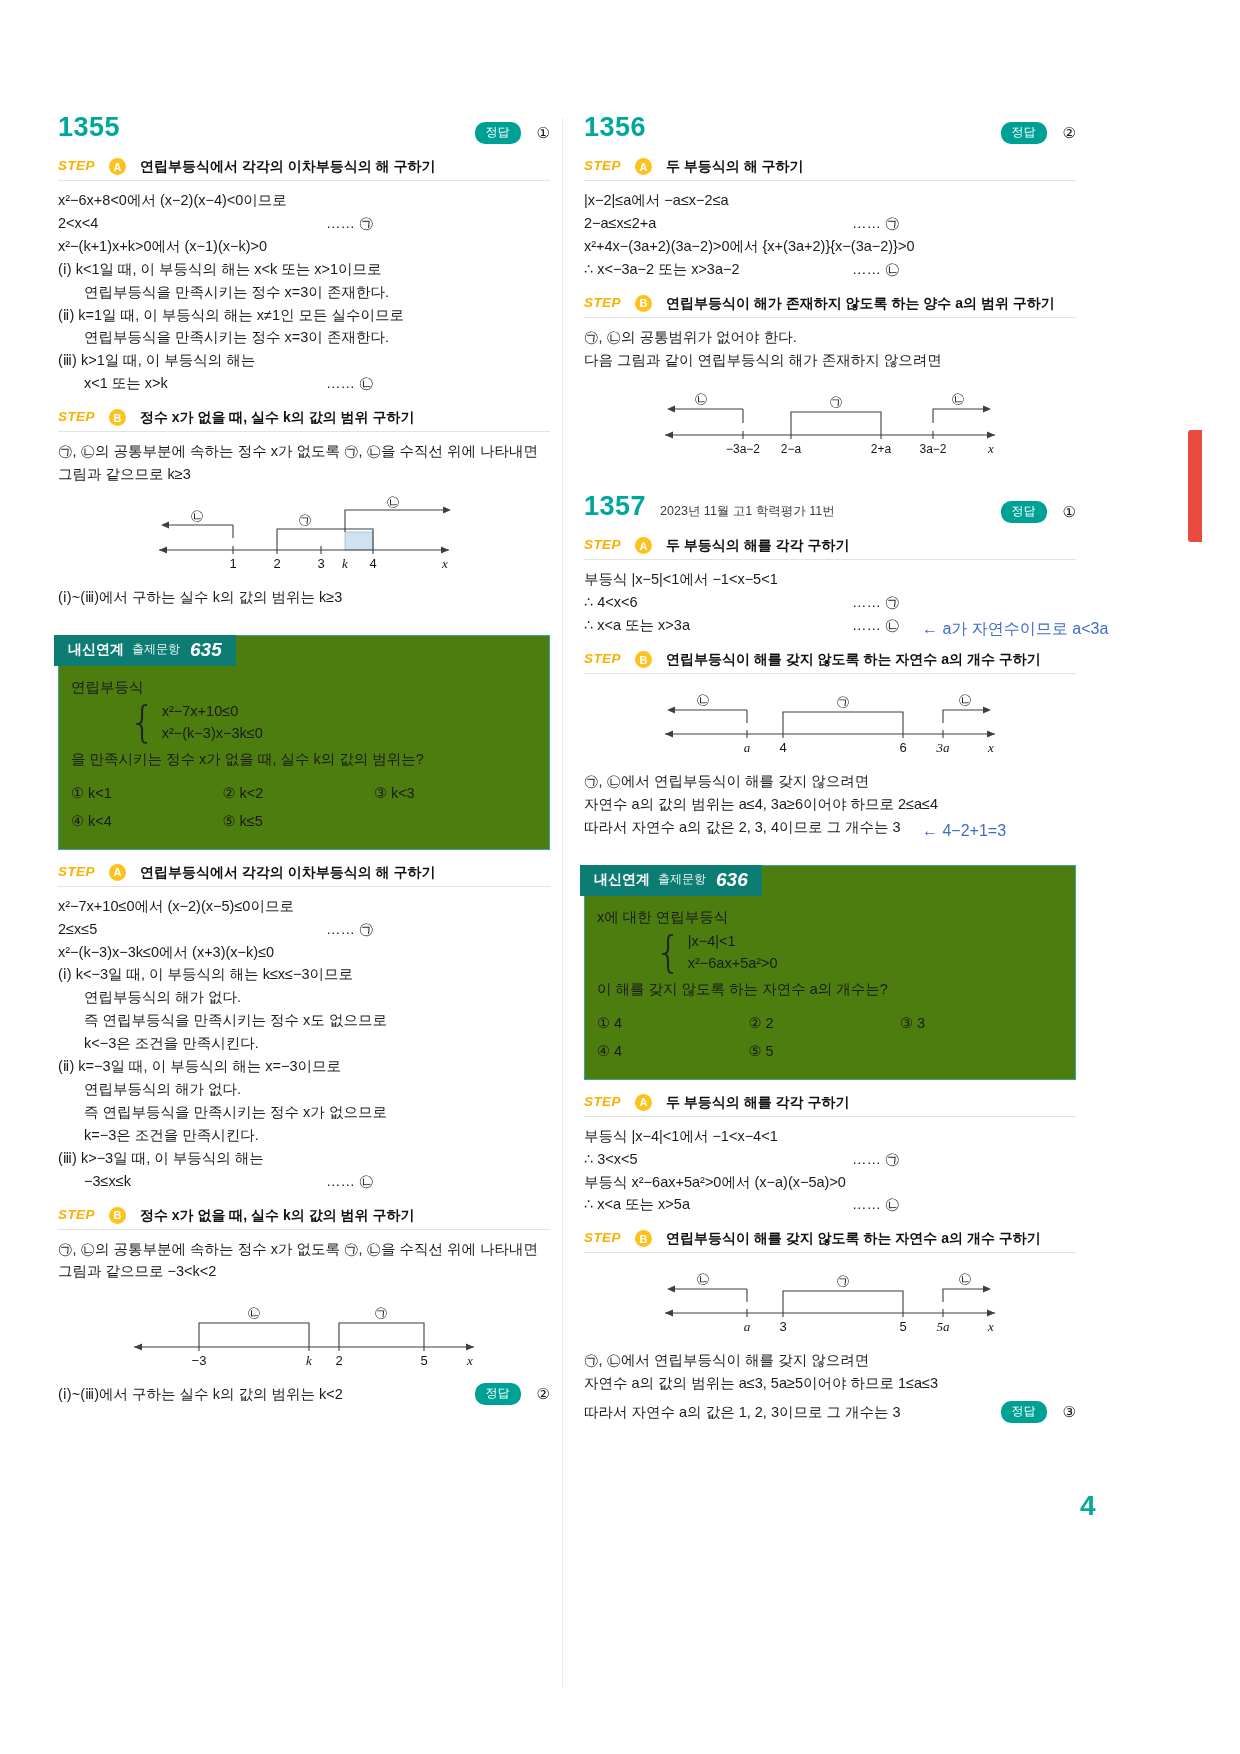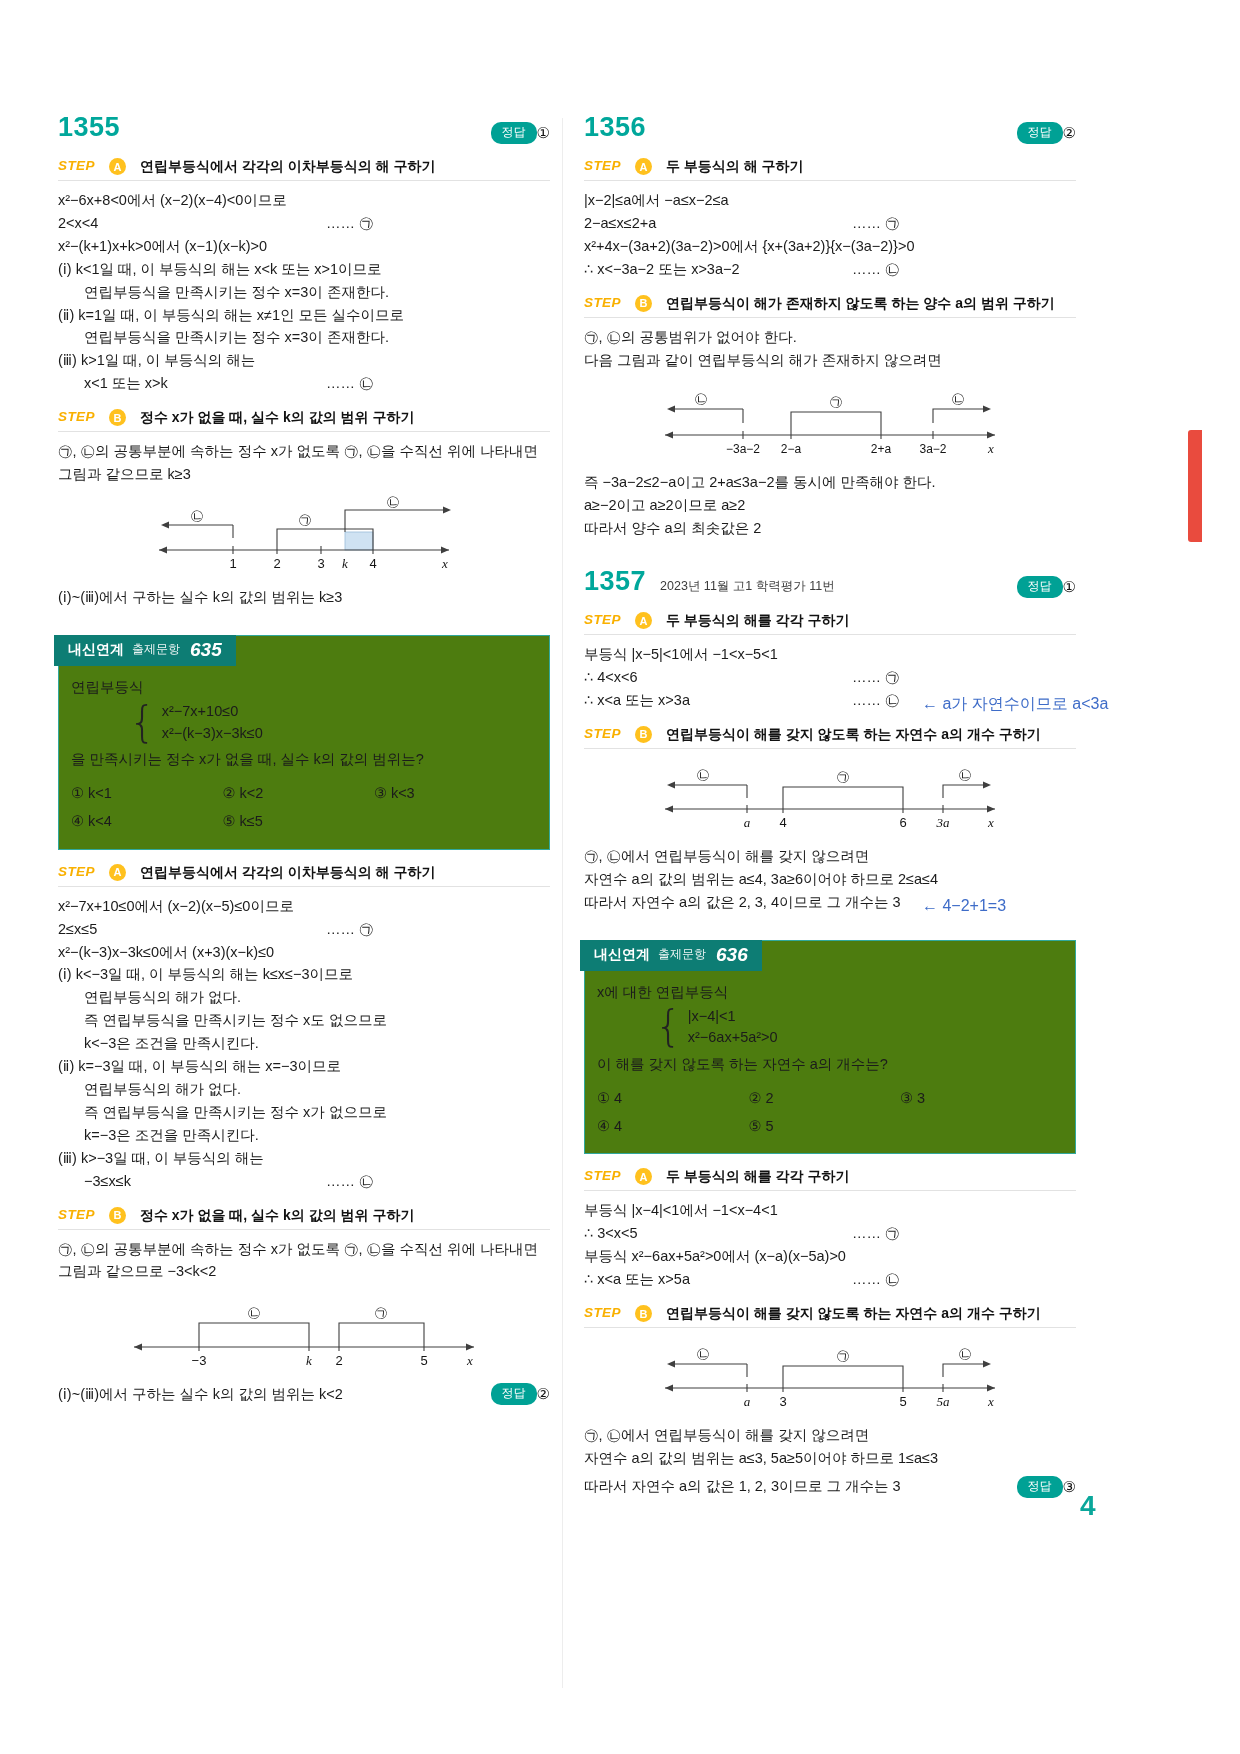--- a/index.html
+++ b/index.html
@@ -8,21 +8,21 @@
   .col{position:absolute;top:112px;width:492px;}
   .col-left{left:58px;}
   .col-right{left:584px;}
   .divider{position:absolute;left:562px;top:118px;width:1px;height:1570px;background:#ededed;}
 
   .prob{margin-bottom:26px;}
   .prob-head{display:flex;align-items:baseline;justify-content:space-between;margin-bottom:8px;}
   .prob-head-left{display:flex;align-items:baseline;}
   .prob-num{color:#00a79b;font-size:27px;font-weight:800;margin:0;letter-spacing:.5px;}
   .prob-src{font-size:12.5px;color:#3c3c3c;margin-left:14px;}
-  .answer{display:flex;align-items:center;gap:0;}
+  .answer{display:flex;align-items:center;gap:16px;}
   .pill{background:#00a195;color:#fff;font-size:12px;padding:2px 11px 3px;border-radius:10px;white-space:nowrap;}
   .ans-num{font-size:15px;color:#111;}
 
   .step-head{display:flex;align-items:flex-start;gap:14px;border-bottom:1px solid #e2e2e2;
              padding-bottom:4px;margin:14px 0 8px;}
   .step-word{color:#f9b000;font-weight:800;font-style:italic;font-size:13.5px;letter-spacing:.4px;}
   .step-letter{background:#ffc11e;color:#fff;width:17px;height:17px;border-radius:50%;
                display:inline-flex;align-items:center;justify-content:center;font-size:11px;font-weight:800;flex:none;}
   .step-title{font-weight:700;font-size:14px;color:#111;white-space:nowrap;}
 
@@ -273,25 +273,20 @@
           <path class="ah" d="M336 30 L328 26.5 L328 33.5 Z"></path>
           <text x="303" y="24" text-anchor="middle">㉡</text>
           <text x="88" y="74" text-anchor="middle" class="sm">−3a−2</text>
           <text x="136" y="74" text-anchor="middle" class="sm">2−a</text>
           <text x="226" y="74" text-anchor="middle" class="sm">2+a</text>
           <text x="278" y="74" text-anchor="middle" class="sm">3a−2</text>
           <text x="336" y="74" text-anchor="middle" class="it">x</text>
         </svg>
       </div>
 
-      <div class="lines">
-          <div class="line"><span class="t">즉 −3a−2≤2−a이고 2+a≤3a−2를 동시에 만족해야 한다.</span></div>
-          <div class="line"><span class="t">a≥−2이고 a≥2이므로 a≥2</span></div>
-          <div class="line"><span class="t">따라서 양수 a의 최솟값은 2</span></div>
-        </div>
     </section>
 
     <section class="prob">
       <header class="prob-head">
         <div class="prob-head-left">
           <h2 class="prob-num">1357</h2>
           <span class="prob-src">2023년 11월 고1 학력평가 11번</span>
         </div>
         <div class="answer">
           <span class="pill">정답</span>

